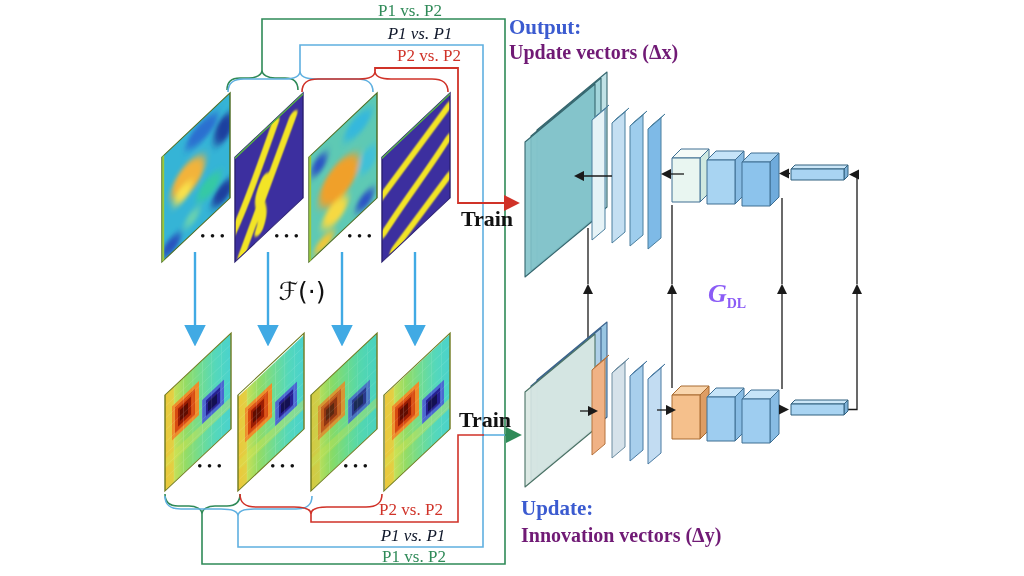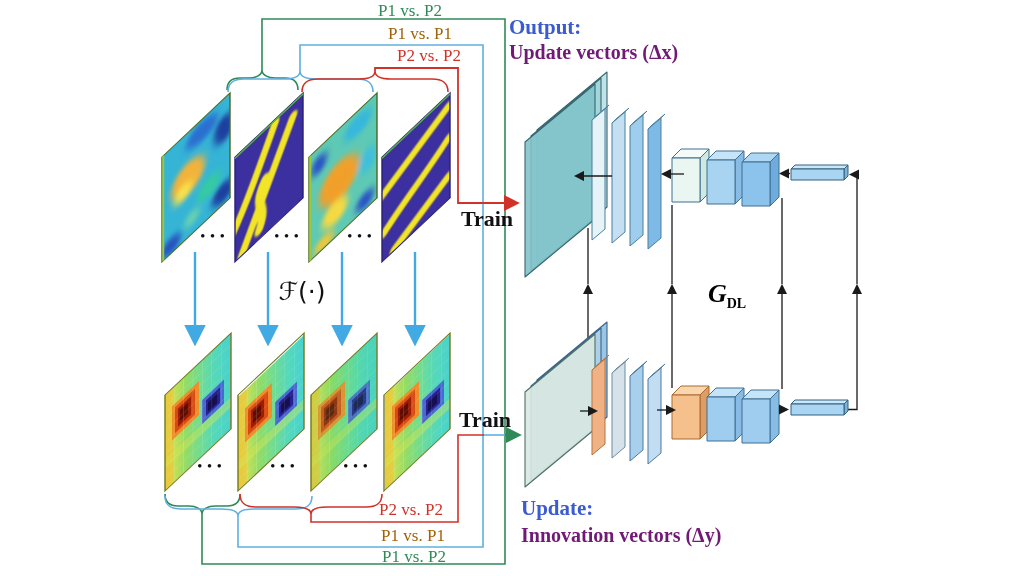--- a/index.html
+++ b/index.html
@@ -3,28 +3,28 @@
 <meta charset="utf-8">
 <style>
   html,body{margin:0;padding:0;background:#ffffff;}
   #stage{position:relative;width:1024px;height:576px;background:#ffffff;overflow:hidden;
          font-family:"Liberation Serif",serif;}
   #stage svg{position:absolute;left:0;top:0;}
   .lbl{position:absolute;white-space:nowrap;line-height:1.05;}
   .ctr{transform:translate(-50%,-50%);}
   .pair{font-size:17px;margin-left:20px;}
   .c-green{color:#2f8a58;}
-  .c-blue{color:#a16207;}
+  .c-blue{color:#0f172a;font-style:italic;}
   .c-red{color:#d03228;}
   .io-title{font-size:21px;font-weight:bold;color:#3b5bd0;}
   .io-line{font-size:20px;font-weight:bold;color:#701a75;}
   .train{font-size:22px;font-weight:bold;color:#111111;}
   .dots{font-size:13px;font-weight:bold;color:#111111;letter-spacing:1px;}
   .f-label{font-size:25px;color:#111111;font-family:"DejaVu Sans","DejaVu Serif",serif;}
-  .g-label{font-size:26px;color:#000000;font-weight:bold;font-style:italic;}
+  .g-label{font-size:26px;color:#8b5cf6;font-weight:bold;font-style:italic;}
   .g-label sub{font-size:14px;font-style:normal;font-weight:bold;}
 </style>
 </head>
 <body>
 
 <div id="stage">
 
 <svg width="1024" height="576" viewBox="0 0 1024 576">
   <defs>
     <marker id="mBlk" viewBox="0 0 10 10" refX="7" refY="5" markerWidth="8" markerHeight="8" orient="auto-start-reverse">

